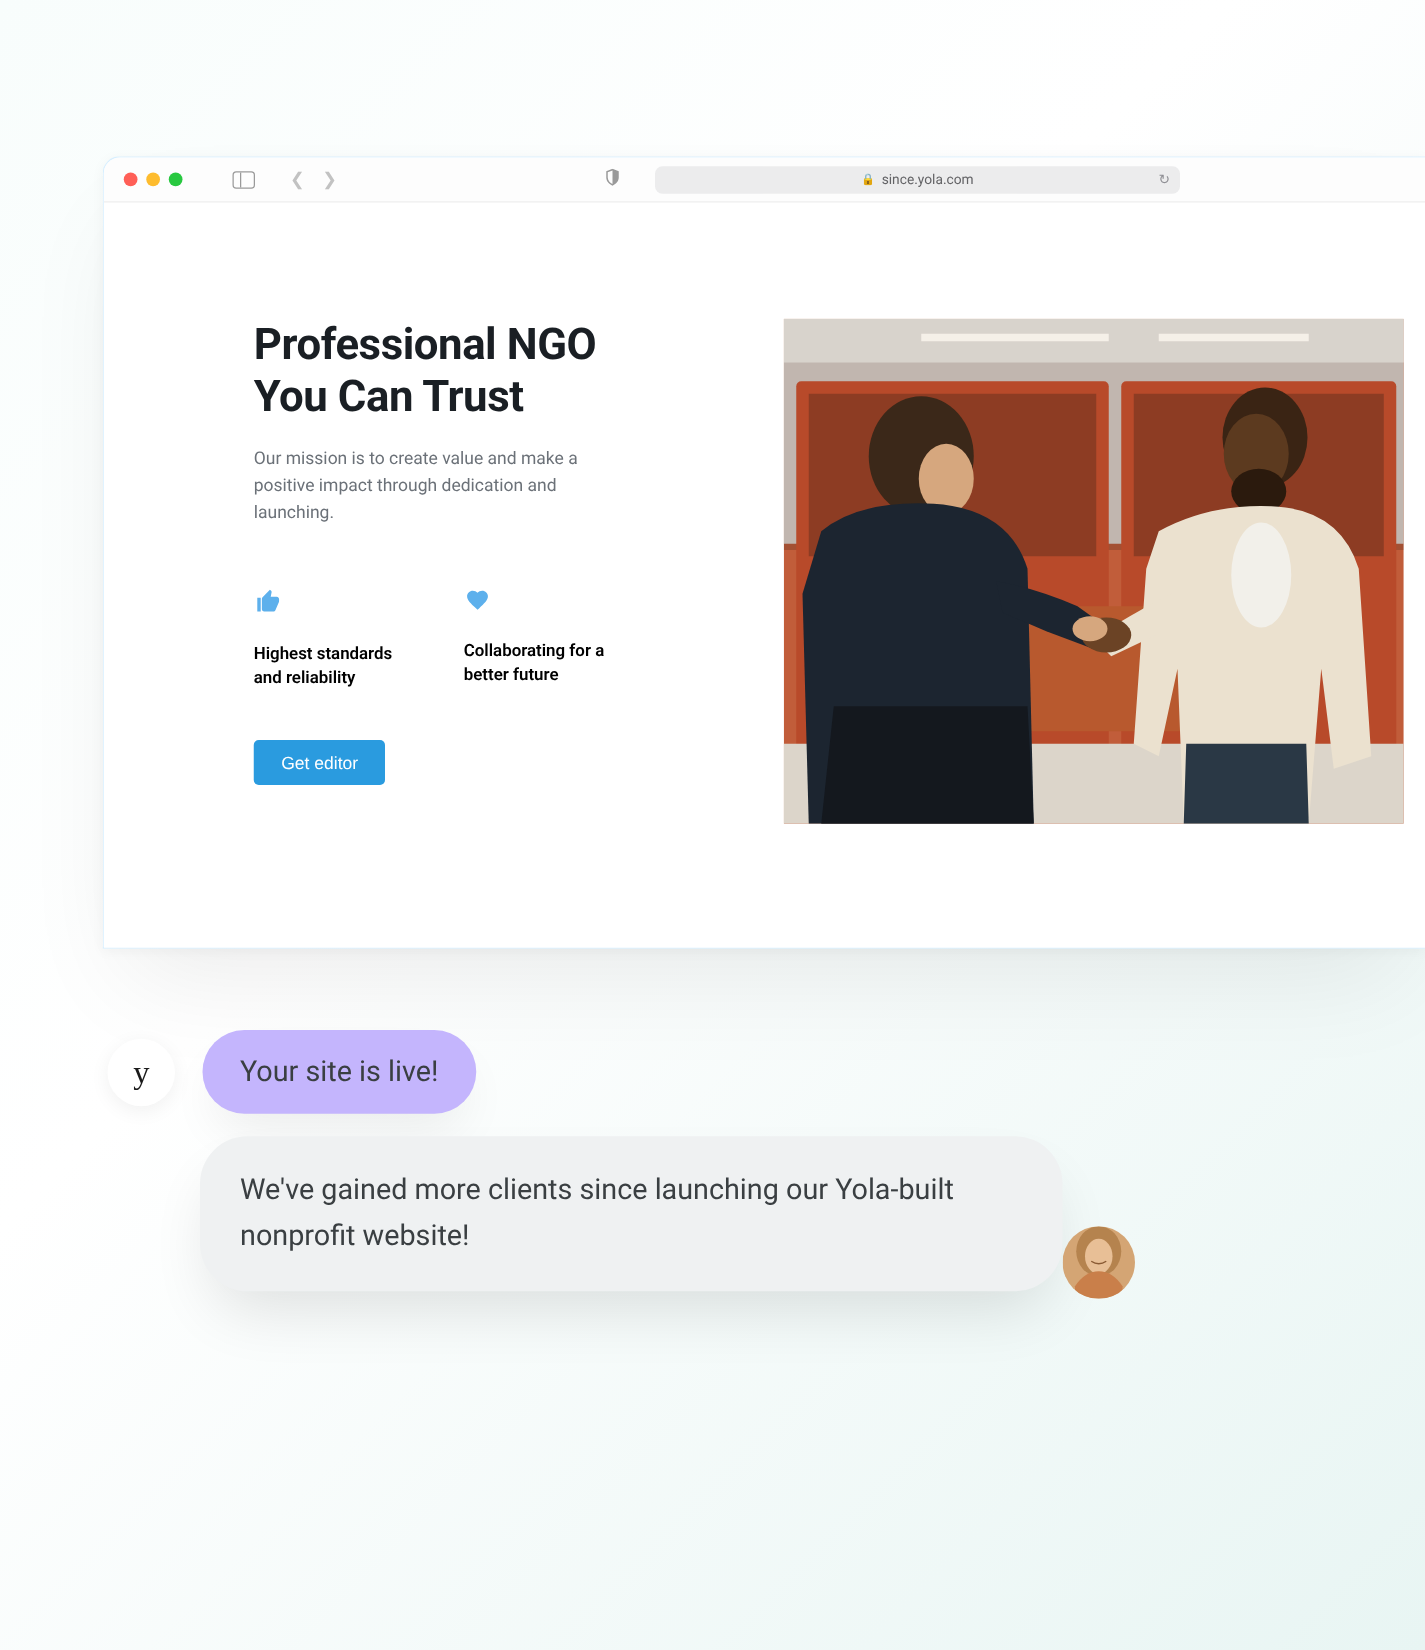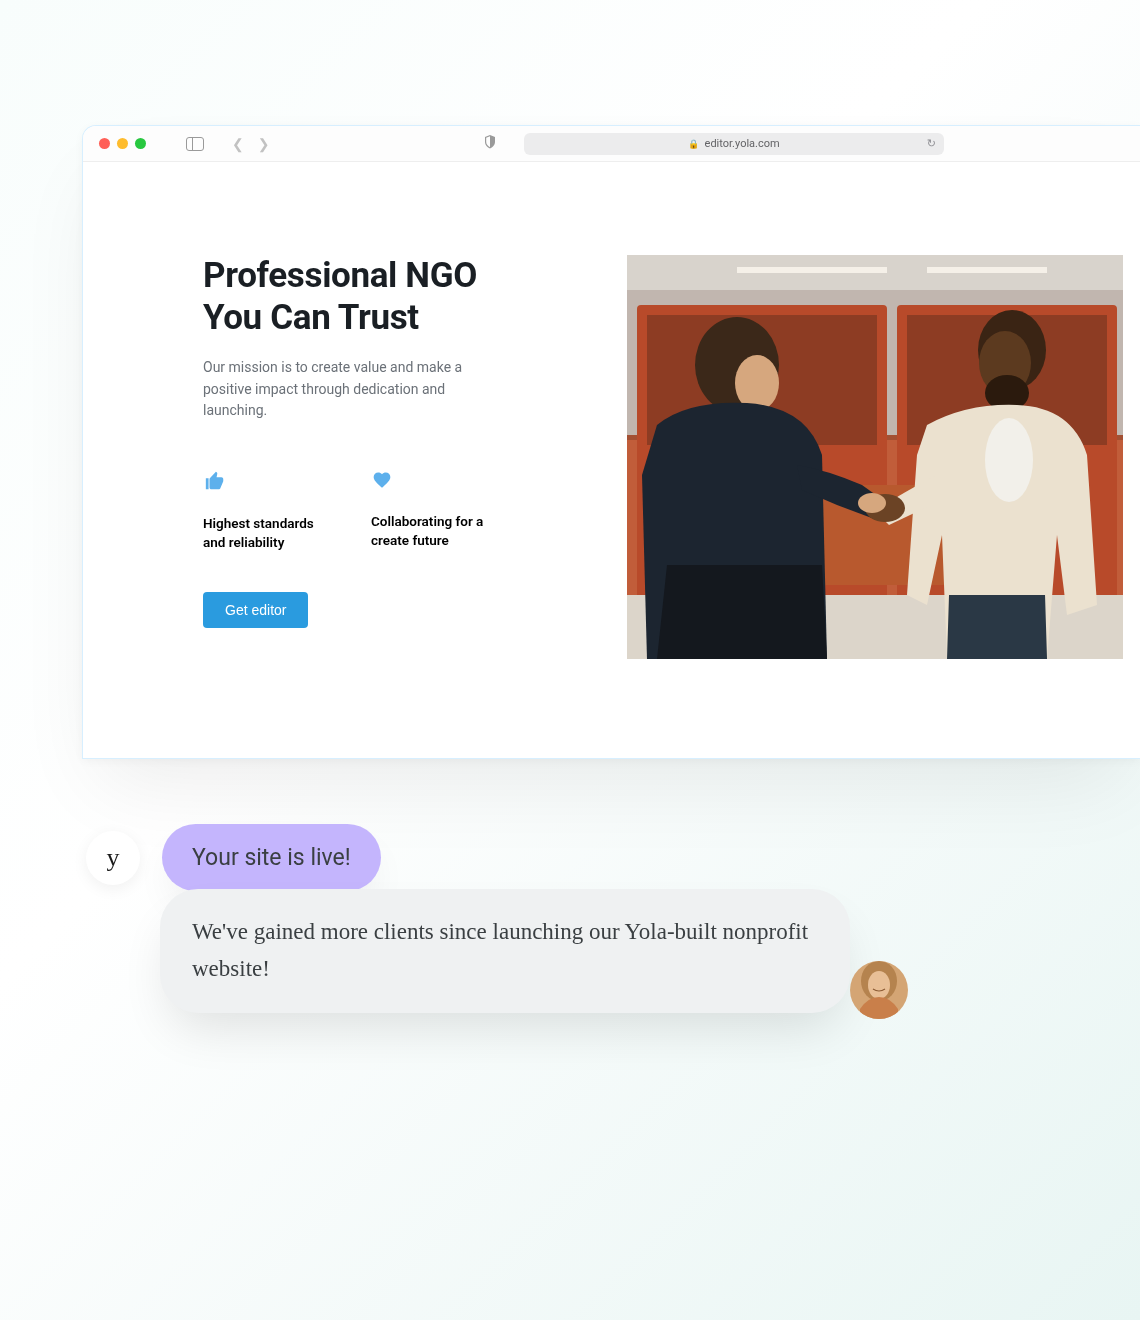--- a/index.html
+++ b/index.html
@@ -155,25 +155,24 @@
   background: #c4b5fd;
   border-radius: 38px;
   padding: 20px 30px;
   font-size: 23px;
   color: #3a3f42;
   box-shadow: 0 20px 40px -10px rgba(0,0,0,0.08);
 }
 
 .chat-row-2 {
   position: absolute;
-  top: 889px;
+  top: 909px;
   left: 160px;
   display: flex;
   align-items: flex-end;
-  font-family: Liberation Serif, serif;
 }
 .chat-bubble-2 {
   background: #eff1f2;
   border-radius: 38px;
   padding: 25px 32px;
   font-size: 23px;
   color: #3a3f42;
   max-width: 690px;
   line-height: 1.6;
   box-shadow: 0 25px 50px -12px rgba(0,0,0,0.12);
@@ -200,21 +199,21 @@
       <span class="nav-arrow">❮</span>
       <span class="nav-arrow">❯</span>
     </div>
     <span class="shield-ic">
       <svg width="12" height="14" viewBox="0 0 12 14">
           <path d="M6 0 L11 2 V7 C11 10 8.5 12.5 6 13.5 C3.5 12.5 1 10 1 7 V2 Z M6 1.3 L2.2 2.8 V7 C2.2 9.3 4 11.3 6 12.2 V1.3 Z" fill="#9a9a9a"></path>
         </svg>
     </span>
     <div class="address-bar">
       <span class="lock">🔒</span>
-      <span>editor.yola.com</span>
+      <span>since.yola.com</span>
       <span class="refresh">↻</span>
     </div>
   </div>
 
   <div class="page-content">
     <div class="hero-text">
       <h1 class="hero-title">Professional NGO You Can Trust</h1>
       <p class="hero-subtitle">Our mission is to create value and make a positive impact through dedication and launching.</p>
 
       <div class="features">
@@ -225,21 +224,21 @@
               </svg>
           </div>
           <div class="feature-text">Highest standards and reliability</div>
         </div>
         <div class="feature">
           <div class="feature-icon">
             <svg width="22" height="20" viewBox="0 0 24 24" fill="#5db0ec">
                 <path d="M12 21.35l-1.45-1.32C5.4 15.36 2 12.28 2 8.5 2 5.42 4.42 3 7.5 3c1.74 0 3.41.81 4.5 2.09C13.09 3.81 14.76 3 16.5 3 19.58 3 22 5.42 22 8.5c0 3.78-3.4 6.86-8.55 11.54L12 21.35z"></path>
               </svg>
           </div>
-          <div class="feature-text">Collaborating for a create future</div>
+          <div class="feature-text">Collaborating for a better future</div>
         </div>
       </div>
 
       <button class="cta-button">Get editor</button>
     </div>
 
     <div class="hero-image">
       <svg viewBox="0 0 496 404" preserveAspectRatio="xMidYMid slice">
         <rect width="496" height="404" fill="#c15d3a"></rect>
         <rect x="0" y="0" width="496" height="180" fill="#e8e4df"></rect>

